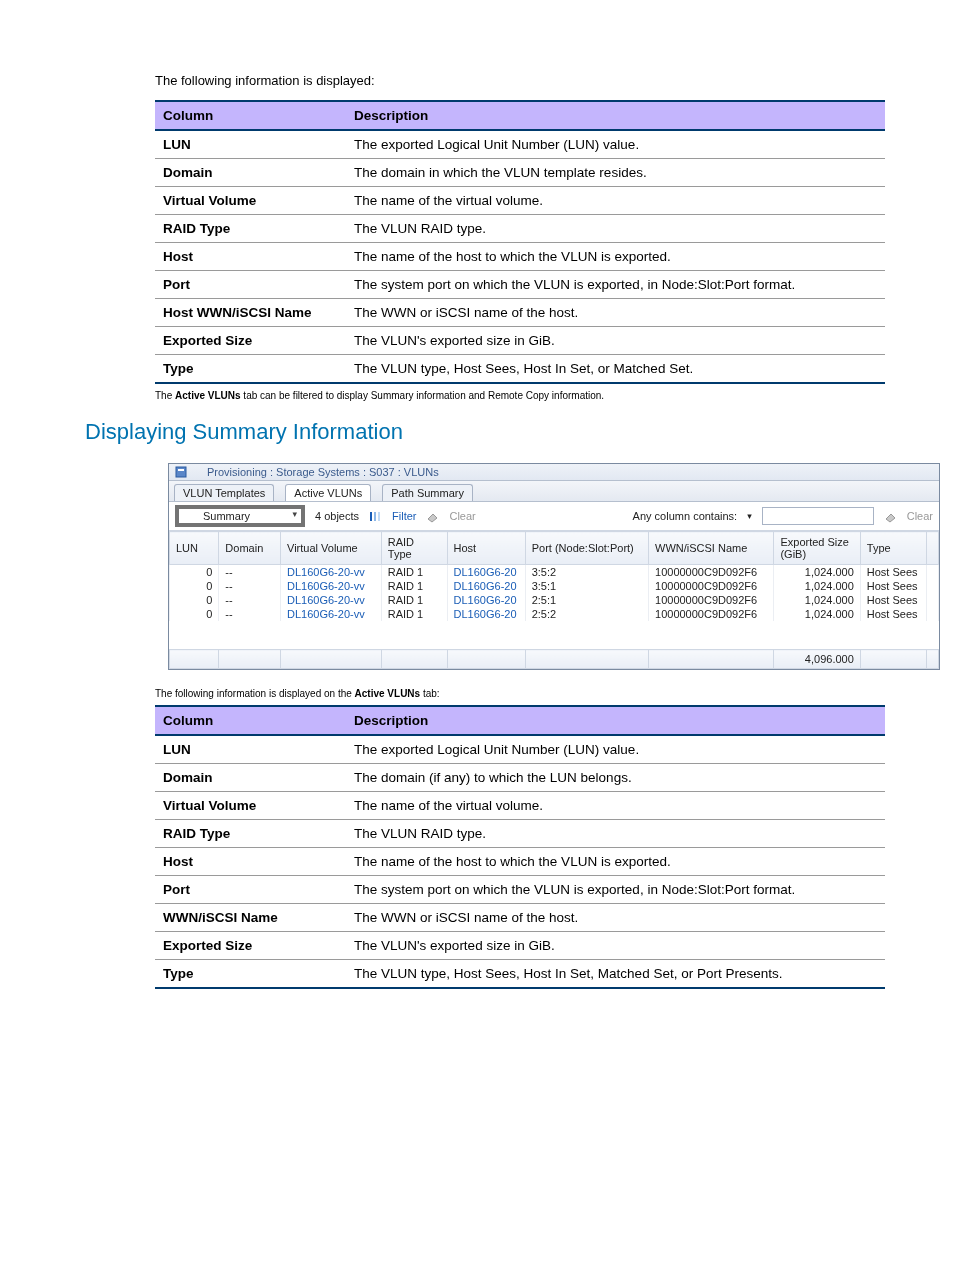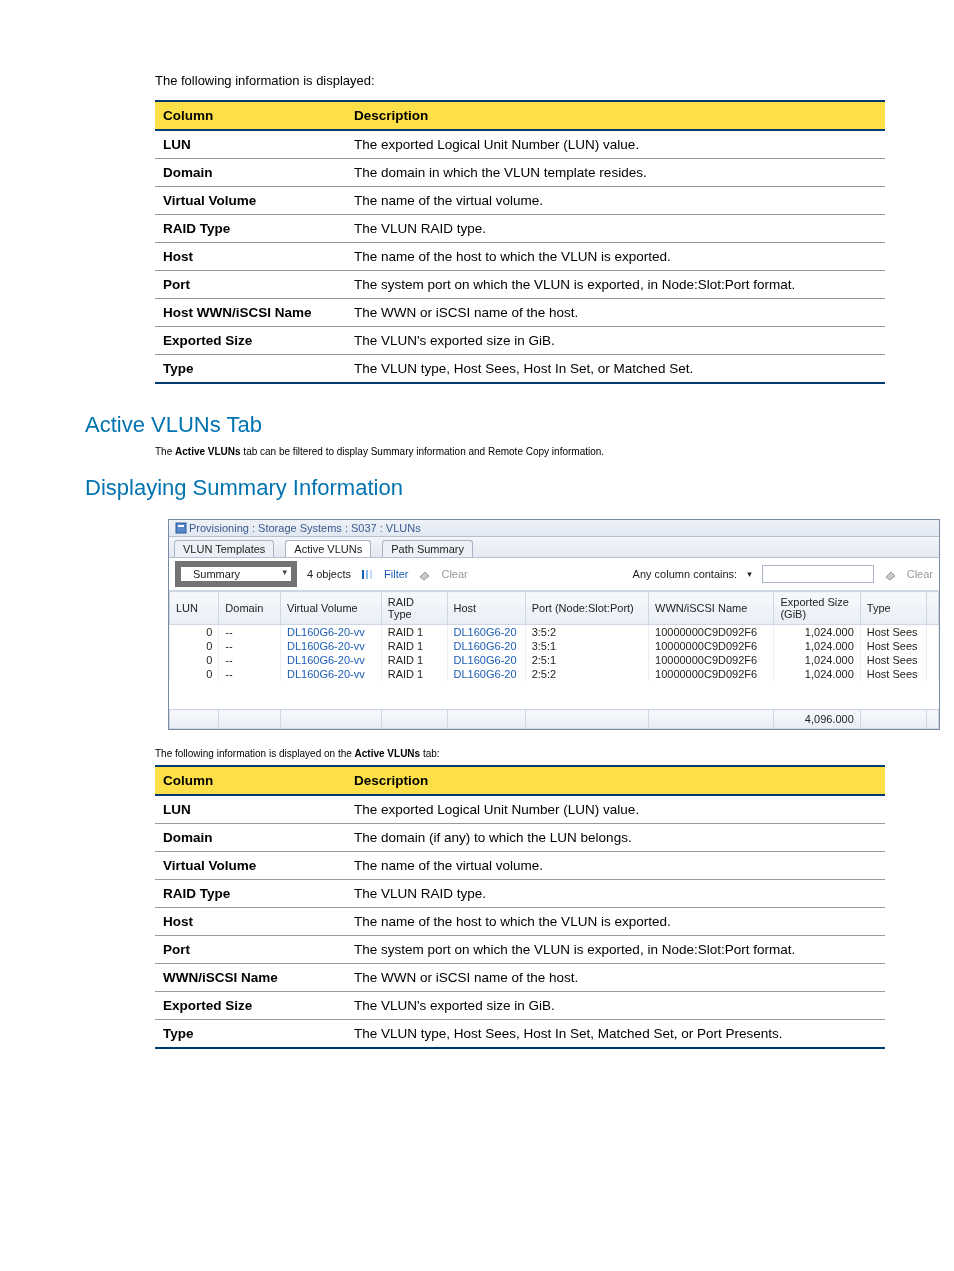--- a/index.html
+++ b/index.html
@@ -40,21 +40,21 @@
   .bodytext strong { font-weight: bold; }
 
   
   table.desc {
     border-collapse: collapse;
     margin-left: 70px;
     width: 730px;
     font-size: 13.5px;
   }
   table.desc thead th {
-    background: #fde047;
+    background: #c4b5fd;
     border-top: 2px solid #003a6d;
     border-bottom: 2px solid #003a6d;
     text-align: left;
     padding: 6px 8px;
     font-weight: bold;
   }
   table.desc tbody td, table.desc tbody th {
     border-bottom: 1px solid #9a9a9a;
     padding: 6px 8px;
     text-align: left;
@@ -75,21 +75,21 @@
     font-size: 11px;
     background: #fff;
     color: #222;
   }
   .app-title {
     background: linear-gradient(#eef2f8, #e2e8f2);
     border-bottom: 1px solid #b5bfce;
     padding: 2px 6px;
     display: flex;
     align-items: center;
-    gap: 2px;
+    gap: 20px;
   }
   .app-icon {
     width: 12px; height: 12px;
     display: inline-block;
   }
   .app-title-text { color: #3a5a8c; }
   .tabstrip {
     background: linear-gradient(#f3f5f9,#e4e9f1);
     border-bottom: 1px solid #b5bfce;
     padding: 3px 5px 0 5px;
@@ -113,23 +113,23 @@
   }
   .toolbar {
     background: #fff;
     border-bottom: 1px solid #cfd7e3;
     padding: 3px 6px;
     display: flex;
     align-items: center;
     gap: 10px;
   }
   .toolbar .dropdown {
-    border: 6px solid #737373;
-    background: #fff;
-    padding: 1px 18px 1px 12px;
+    border: 4px solid #737373;
+    background: #fff;
+    padding: 1px 18px 1px 24px;
     position: relative;
     min-width: 80px;
   }
   .toolbar .dropdown::after {
     content: "▾";
     position: absolute;
     right: 4px;
     top: 0;
     font-size: 9px;
     color: #444;
@@ -227,21 +227,20 @@
           <th>Exported Size</th>
           <td>The VLUN's exported size in GiB.</td>
         </tr>
         <tr>
           <th>Type</th>
           <td>The VLUN type, Host Sees, Host In Set, or Matched Set.</td>
         </tr>
       </tbody>
   </table>
 
-  <h2 class="h-blue">Active VLUNs Tab</h2>
 
   <p class="bodytext">
     <span>The </span><strong>Active VLUNs</strong><span> tab can be filtered to display Summary information and Remote Copy information.</span>
   </p>
 
   <h3 class="h-blue">Displaying Summary Information</h3>
 
   <div class="app-window">
     <div class="app-title">
       <span class="app-icon">

